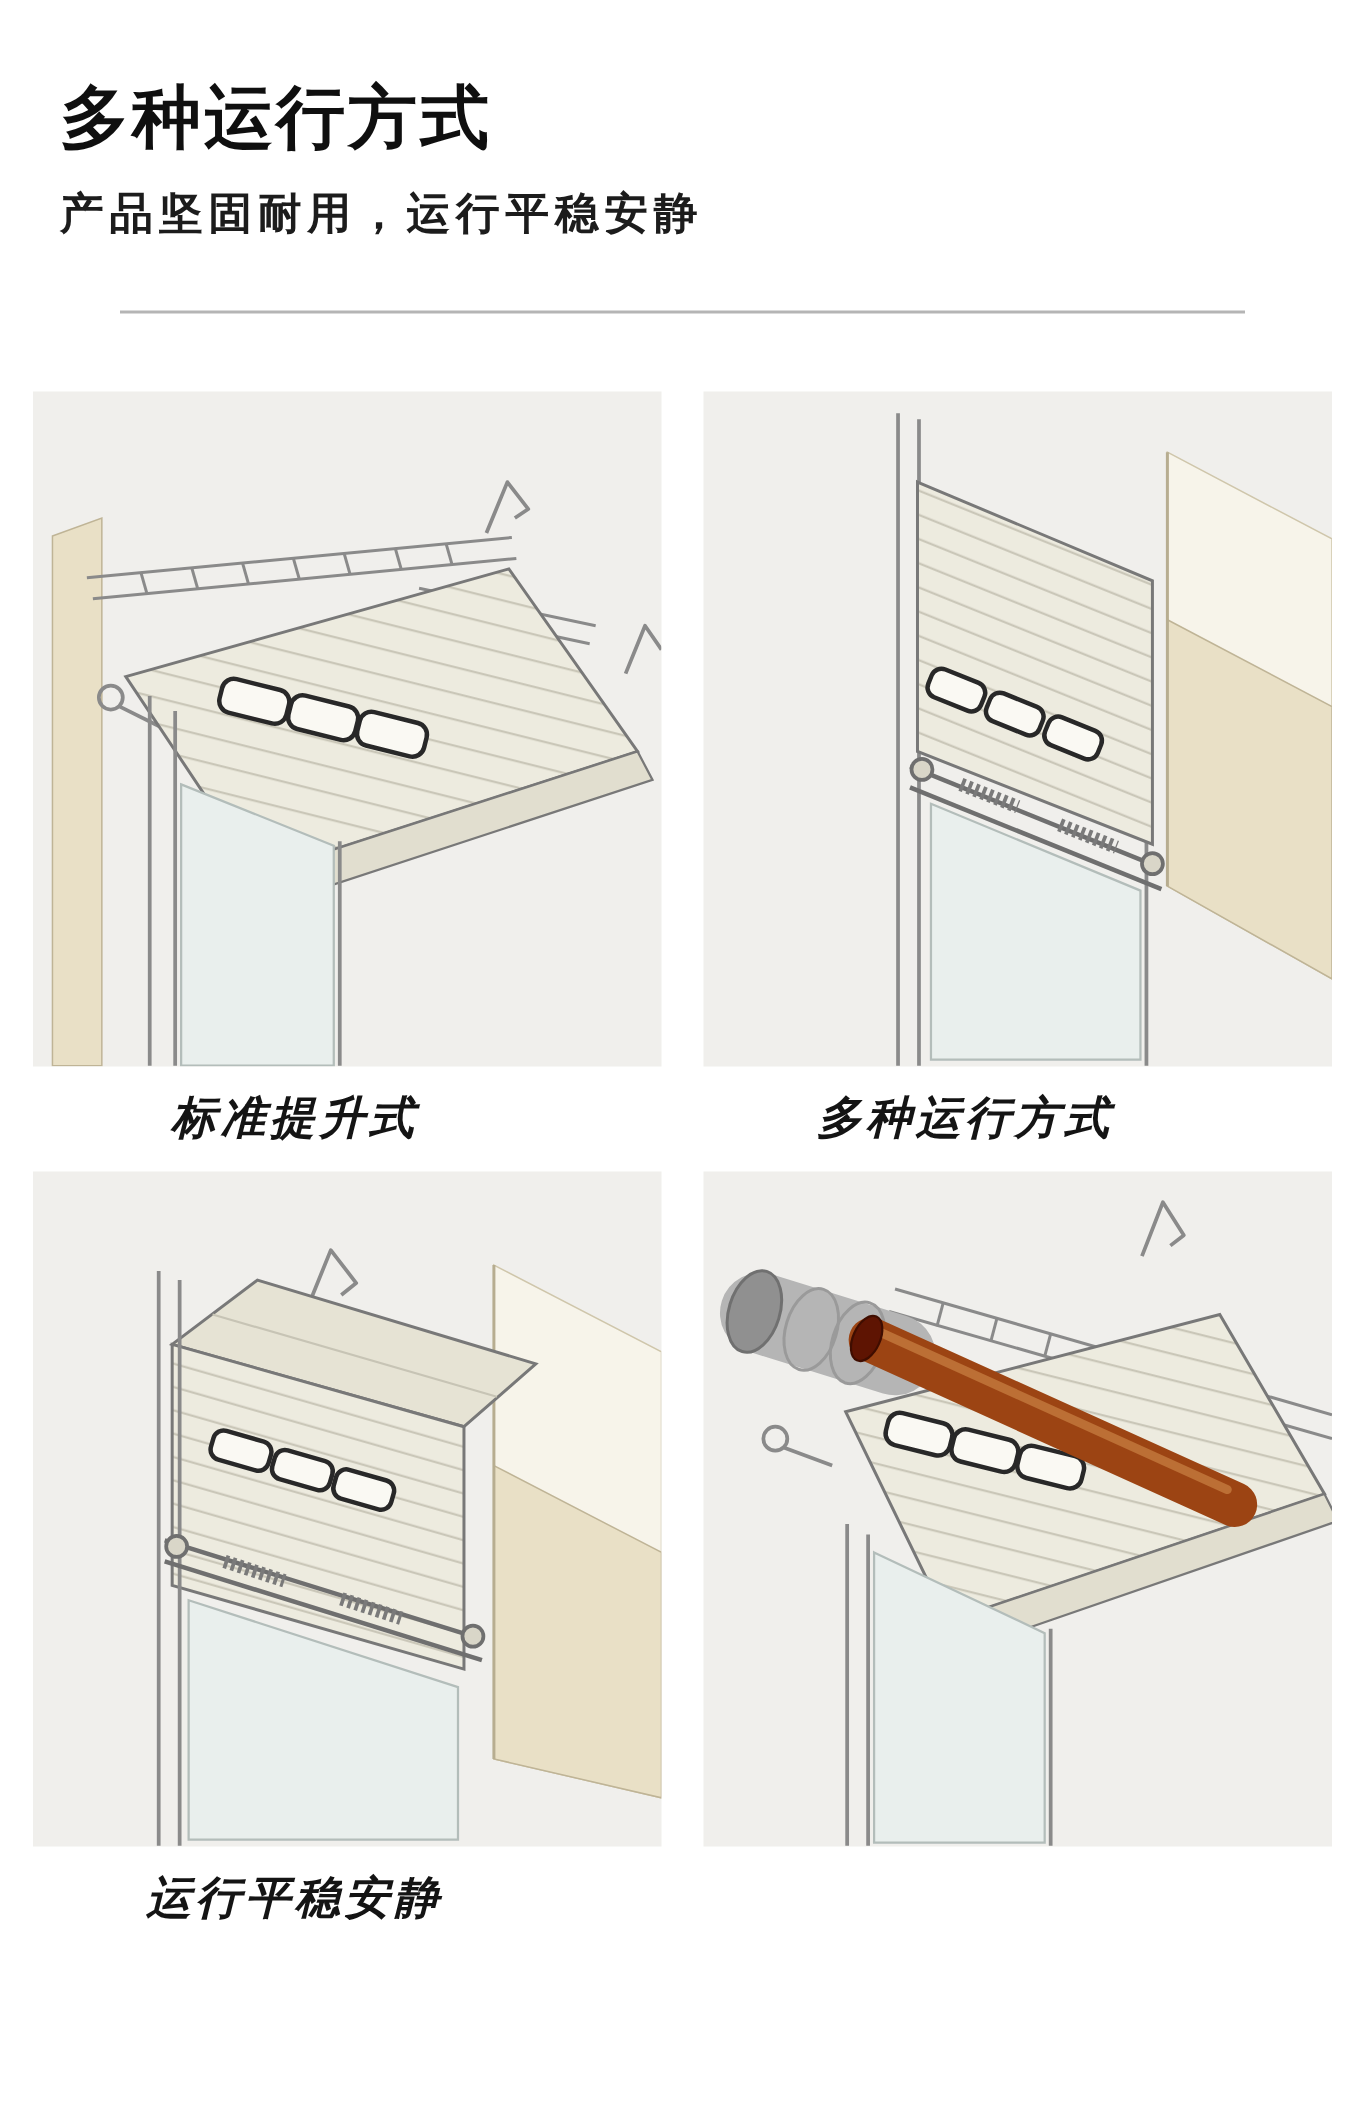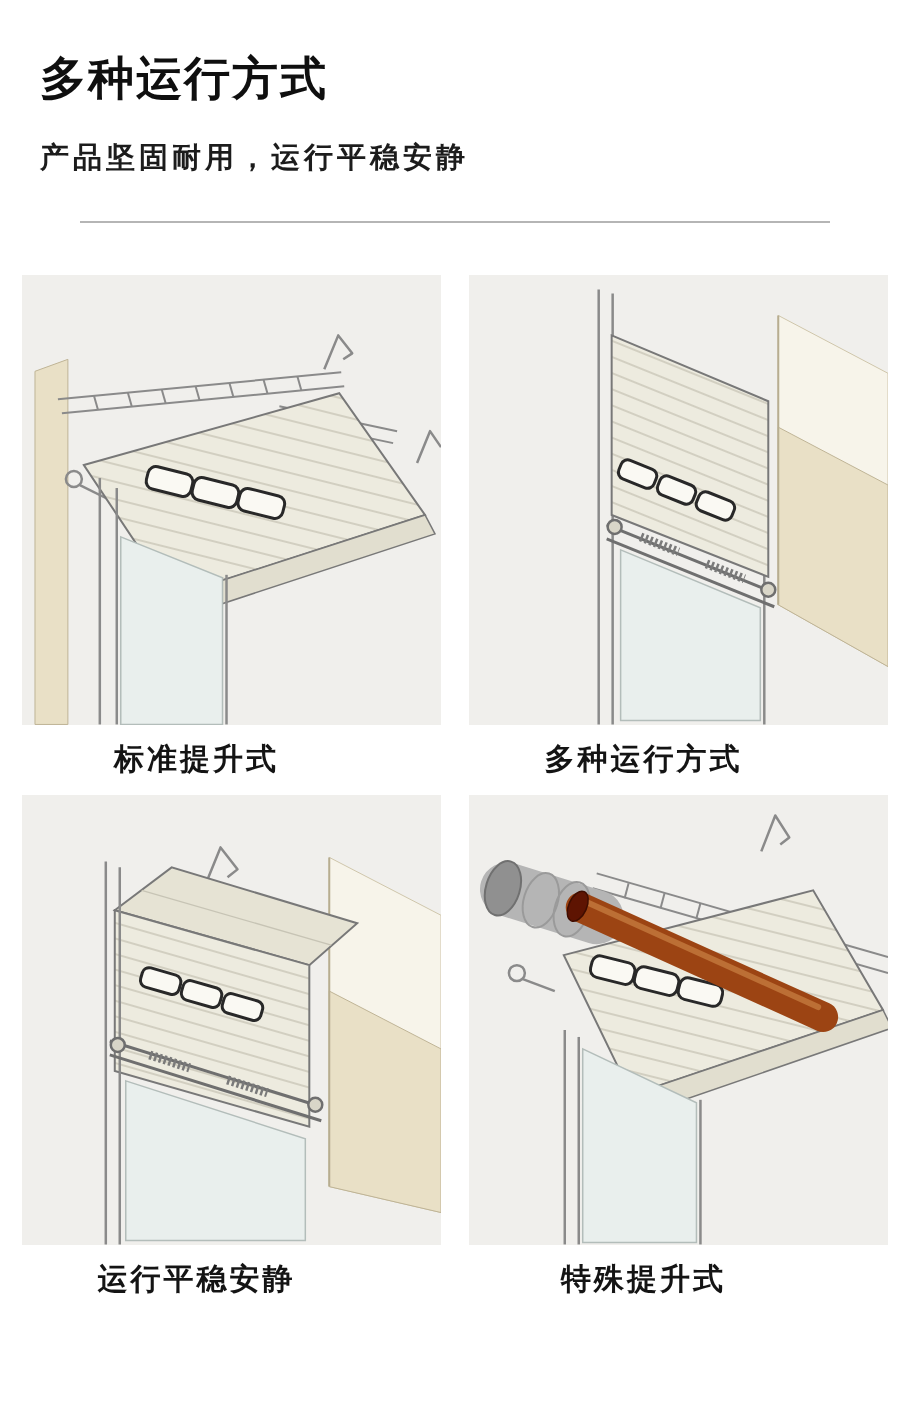--- a/index.html
+++ b/index.html
@@ -8,31 +8,31 @@
     width:910px; height:1403px;
     font-family:"Liberation Sans", sans-serif;
     color:#111; overflow:hidden; position:relative;
   }
   .header { padding:52px 40px 0 40px; }
   .title {
     font-size:46px; font-weight:900; letter-spacing:2px;
     color:#0f0f0f; line-height:1.15;
   }
   .subtitle {
-    margin-top:34px; font-size:29px; font-weight:600;
+    margin-top:20px; font-size:29px; font-weight:600;
     letter-spacing:4px; color:#1c1c1c; line-height:1.3;
   }
   .divider {
     margin:44px 40px 0 40px; height:2px; background:#b5b5b5; border:none;
   }
   .grid {
     margin:52px 0 0 22px; width:866px;
     display:grid; grid-template-columns:419px 419px; column-gap:28px;
   }
-  figure.panel { width:349px; }
+  figure.panel { width:349px;font-style:italic; }
   .canvas {
     width:419px; height:450px; background:#f0efec; overflow:hidden;
   }
   .canvas svg { display:block; width:100%; height:100%; }
   .caption {
     height:70px; display:flex; align-items:center; justify-content:center;
     font-size:30px; font-weight:600; letter-spacing:3px; color:#141414;
   }
 </style>
 </head>
@@ -213,17 +213,16 @@
             <ellipse cx="109" cy="111" rx="9" ry="16" transform="rotate(24 109 111)" fill="#5e1402" stroke="#3f0d00" stroke-width="1.5"></ellipse>
           </g>
           <g stroke="#8a8a8a" stroke-width="2.5" fill="none">
             <line x1="96" y1="235" x2="96" y2="450"></line>
             <line x1="110" y1="242" x2="110" y2="450"></line>
             <line x1="232" y1="305" x2="232" y2="450"></line>
           </g>
           <polygon points="114,254 228,308 228,448 114,448" fill="#e9efed" stroke="#b3bdba" stroke-width="1.5"></polygon>
         </svg>
       </div>
-      <figcaption class="caption">特殊提升式</figcaption>
     </figure>
 
   </div>
 </div>
 
 </body></html>

